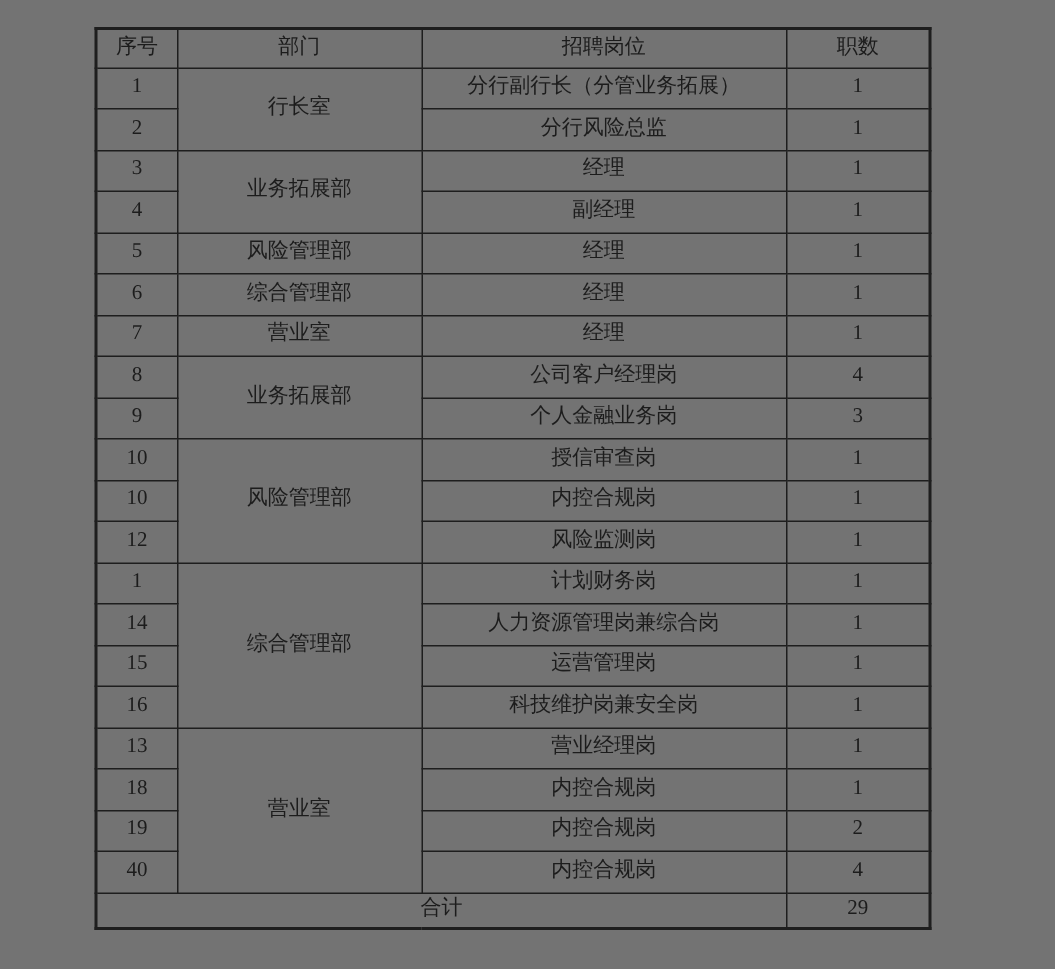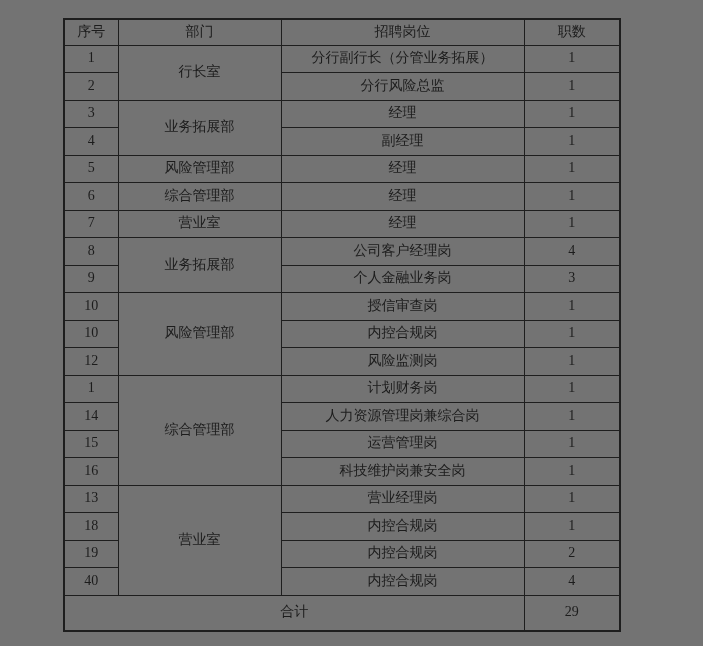--- a/index.html
+++ b/index.html
@@ -34,21 +34,21 @@
     text-align: center;
     vertical-align: middle;
     padding: 0;
     font-size: 14px;
     font-weight: normal;
     line-height: 1.2;
     overflow: hidden;
   }
   thead tr { height: 26px; }
   tbody tr { height: 27.5px; }
-  tfoot tr { height: 36px; }
+  tfoot tr { height: 24px; }
   .num-cell { font-size: 13.5px; }
 </style>
 </head>
 <body>
 
 <div class="page">
   <table class="recruit-table">
     <colgroup>
       <col style="width:54px">
       <col style="width:163px">

